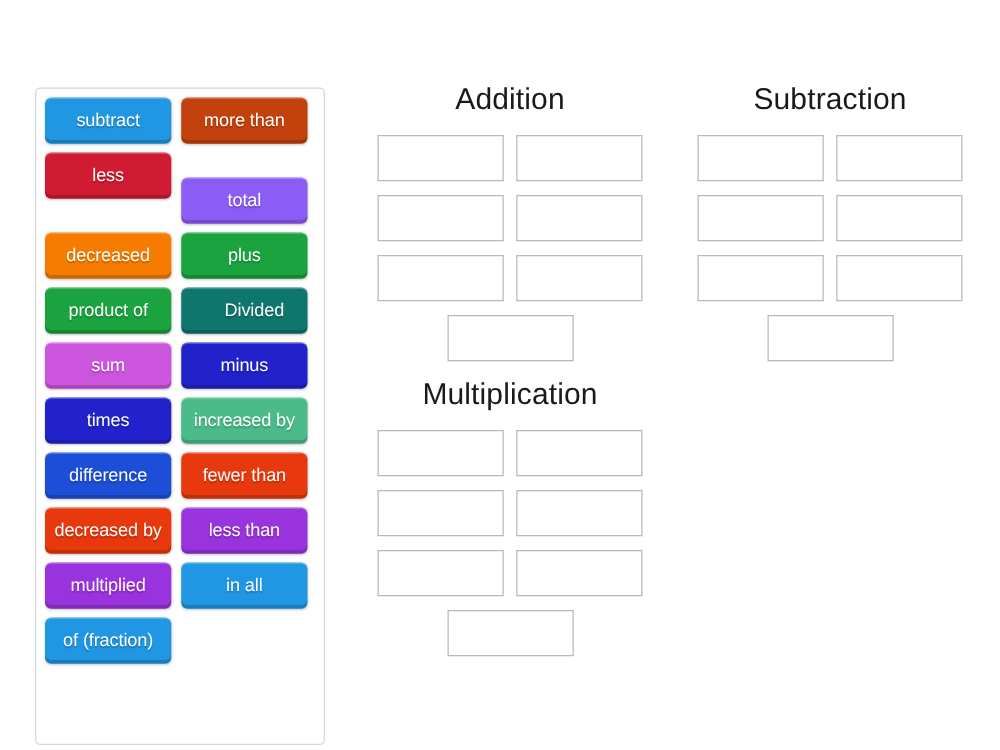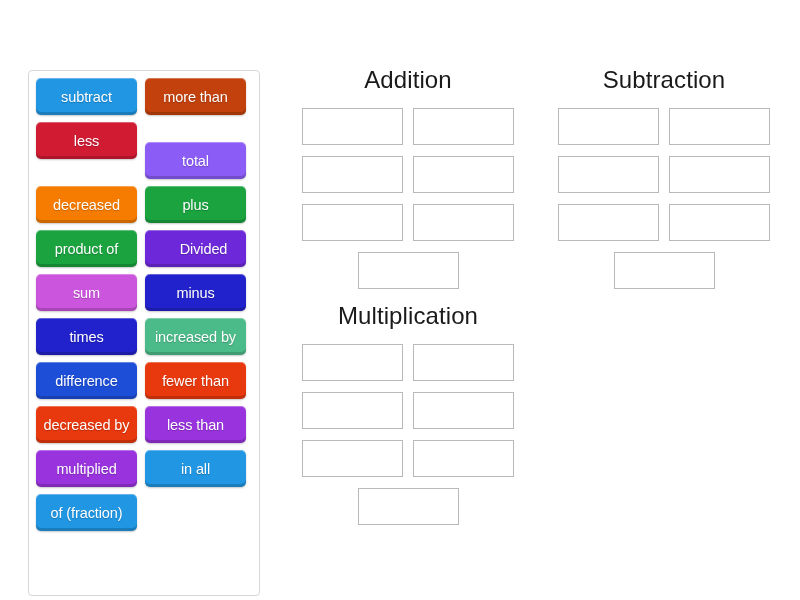--- a/index.html
+++ b/index.html
@@ -115,21 +115,21 @@
 <body>
 
 <div id="tile-bank">
     <div class="tile" style="background: rgb(33, 150, 227);">subtract</div>
     <div class="tile" style="background: #c2410c;">more than</div>
     <div class="tile" style="background: rgb(208, 27, 51);">less</div>
     <div class="tile" style="background: #8b5cf6; margin-top: 20px;">total</div>
     <div class="tile" style="background: rgb(245, 124, 0);">decreased</div>
     <div class="tile" style="background: rgb(26, 163, 63);">plus</div>
     <div class="tile" style="background: rgb(26, 163, 63);">product of</div>
-    <div class="tile" style="background: #6d28d9; padding-left: 16px;">Divided</div>
+    <div class="tile" style="background: #0f766e; padding-left: 16px;">Divided</div>
     <div class="tile" style="background: rgb(204, 85, 221);">sum</div>
     <div class="tile" style="background: rgb(34, 34, 204);">minus</div>
     <div class="tile" style="background: rgb(34, 34, 204);">times</div>
     <div class="tile" style="background: rgb(76, 187, 138);">increased by</div>
     <div class="tile" style="background: #1d4ed8;">difference</div>
     <div class="tile" style="background: rgb(232, 56, 13);">fewer than</div>
     <div class="tile" style="background: rgb(232, 56, 13);">decreased by</div>
     <div class="tile" style="background: rgb(153, 51, 221);">less than</div>
     <div class="tile" style="background: rgb(153, 51, 221);">multiplied</div>
     <div class="tile" style="background: rgb(33, 150, 227);">in all</div>

